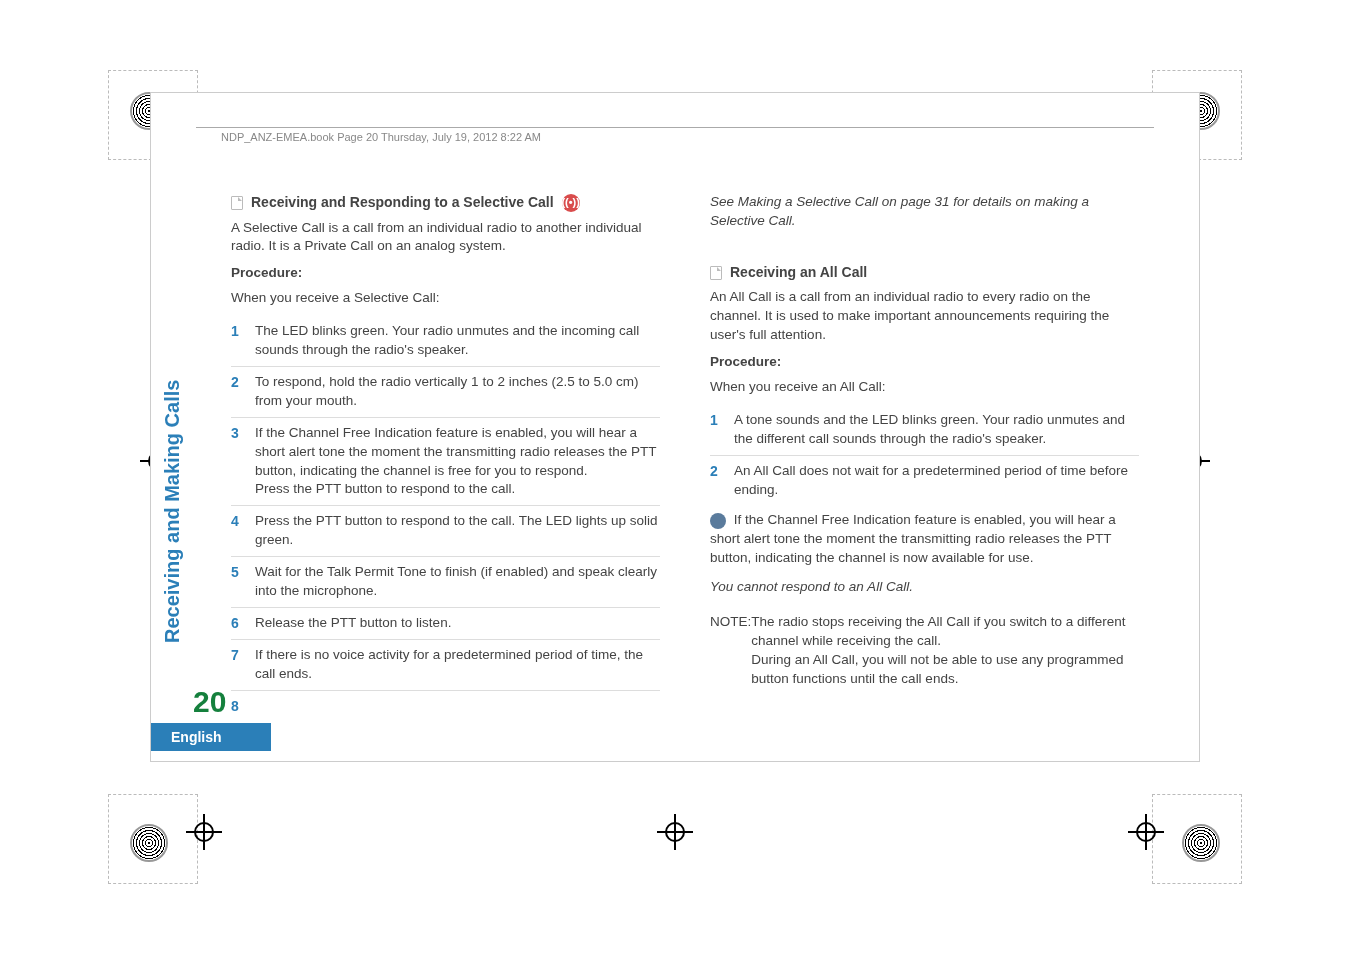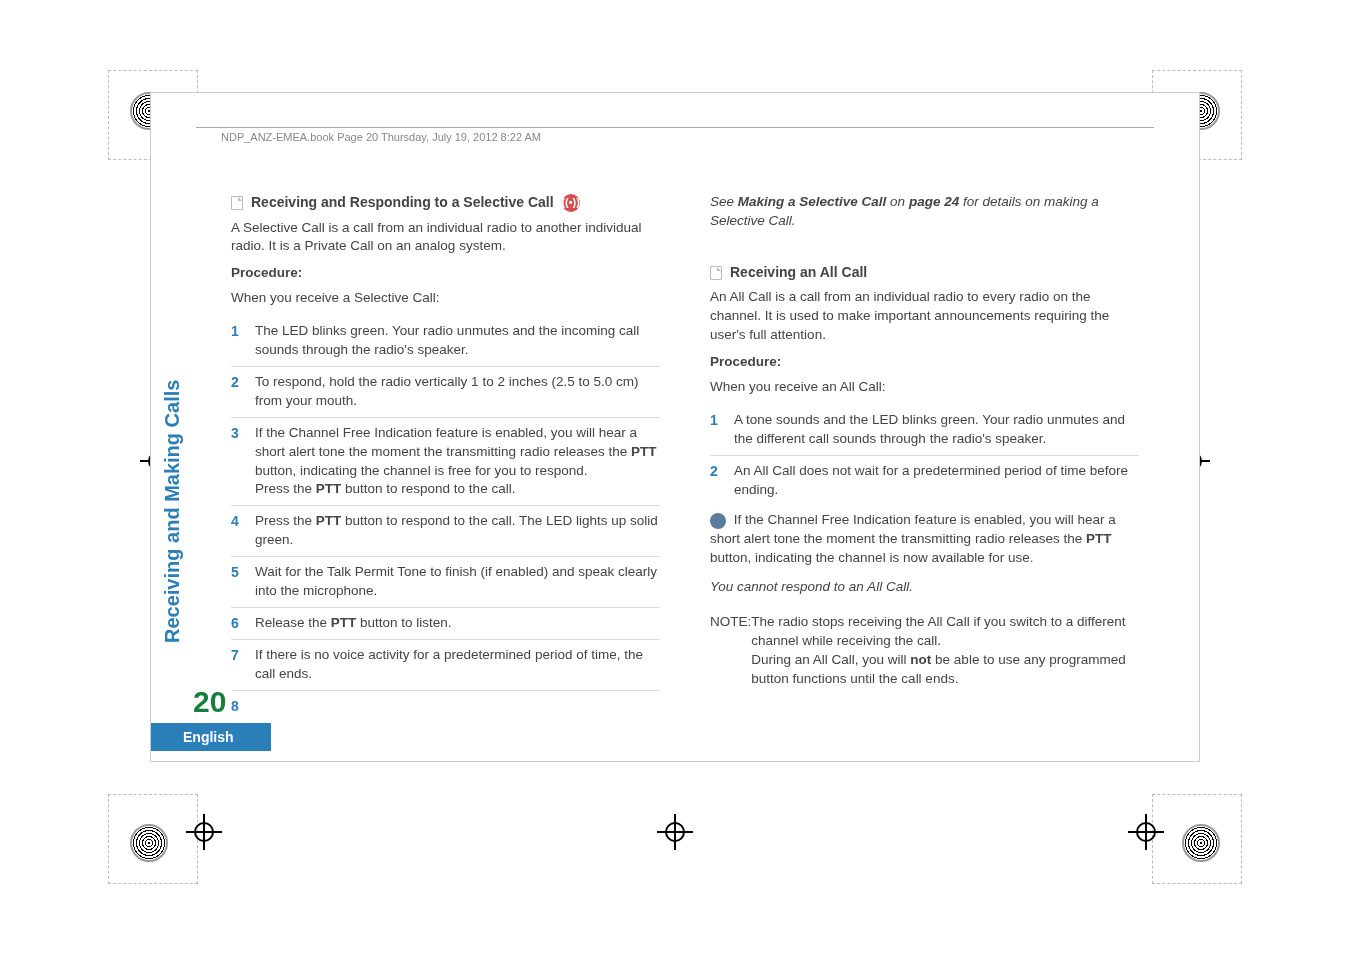--- a/index.html
+++ b/index.html
@@ -100,21 +100,21 @@
   ol.steps li:last-child { border-bottom: none; }
   .step-num {
     color: #2b7fb8;
     font-weight: bold;
     font-size: 14px;
     flex-shrink: 0;
     width: 14px;
   }
   .step-text { flex: 1; }
   .italic { font-style: italic; }
-  .bold { font-weight: bold; }
+  .bold { font-weight: normal; }
   .sidebar-label {
     position: absolute;
     left: 10px;
     top: 260px;
     transform: rotate(-90deg);
     transform-origin: left top;
     font-size: 20px;
     font-weight: bold;
     color: #2b7fb8;
     white-space: nowrap;
@@ -132,21 +132,21 @@
     left: 0;
     bottom: 10px;
     width: 120px;
     height: 28px;
     background: #2b7fb8;
     color: #fff;
     font-weight: bold;
     font-size: 14px;
     display: flex;
     align-items: center;
-    padding-left: 32px;
+    padding-left: 20px;
   }
   .note-block {
     display:flex;
     margin-top:16px;
   }
   .note-label { flex-shrink:0; }
   .note-body { flex:1; }
   
   .regmark {
     position:absolute;
@@ -276,21 +276,21 @@
             <span class="step-text">If there is no voice activity for a predetermined period of time, the call ends.</span>
           </li>
         <li>
             <span class="step-num">8</span>
           </li>
       </ol>
     </div>
 
     <div class="col">
       <p class="italic">
-        <span>See </span><span class="bold italic">Making a Selective Call</span><span> on </span><span class="bold italic">page 24</span><span> for details on making a Selective Call.</span>
+        <span>See </span><span class="bold italic">Making a Selective Call</span><span> on </span><span class="bold italic">page 31</span><span> for details on making a Selective Call.</span>
       </p>
 
       <div class="section-heading" style="margin-top:32px;">
         <span class="doc-icon"></span>
         <span>Receiving an All Call</span>
       </div>
       <p>An All Call is a call from an individual radio to every radio on the channel. It is used to make important announcements requiring the user's full attention.</p>
       <p class="proc-label">Procedure:</p>
       <p>When you receive an All Call:</p>
       <ol class="steps">

